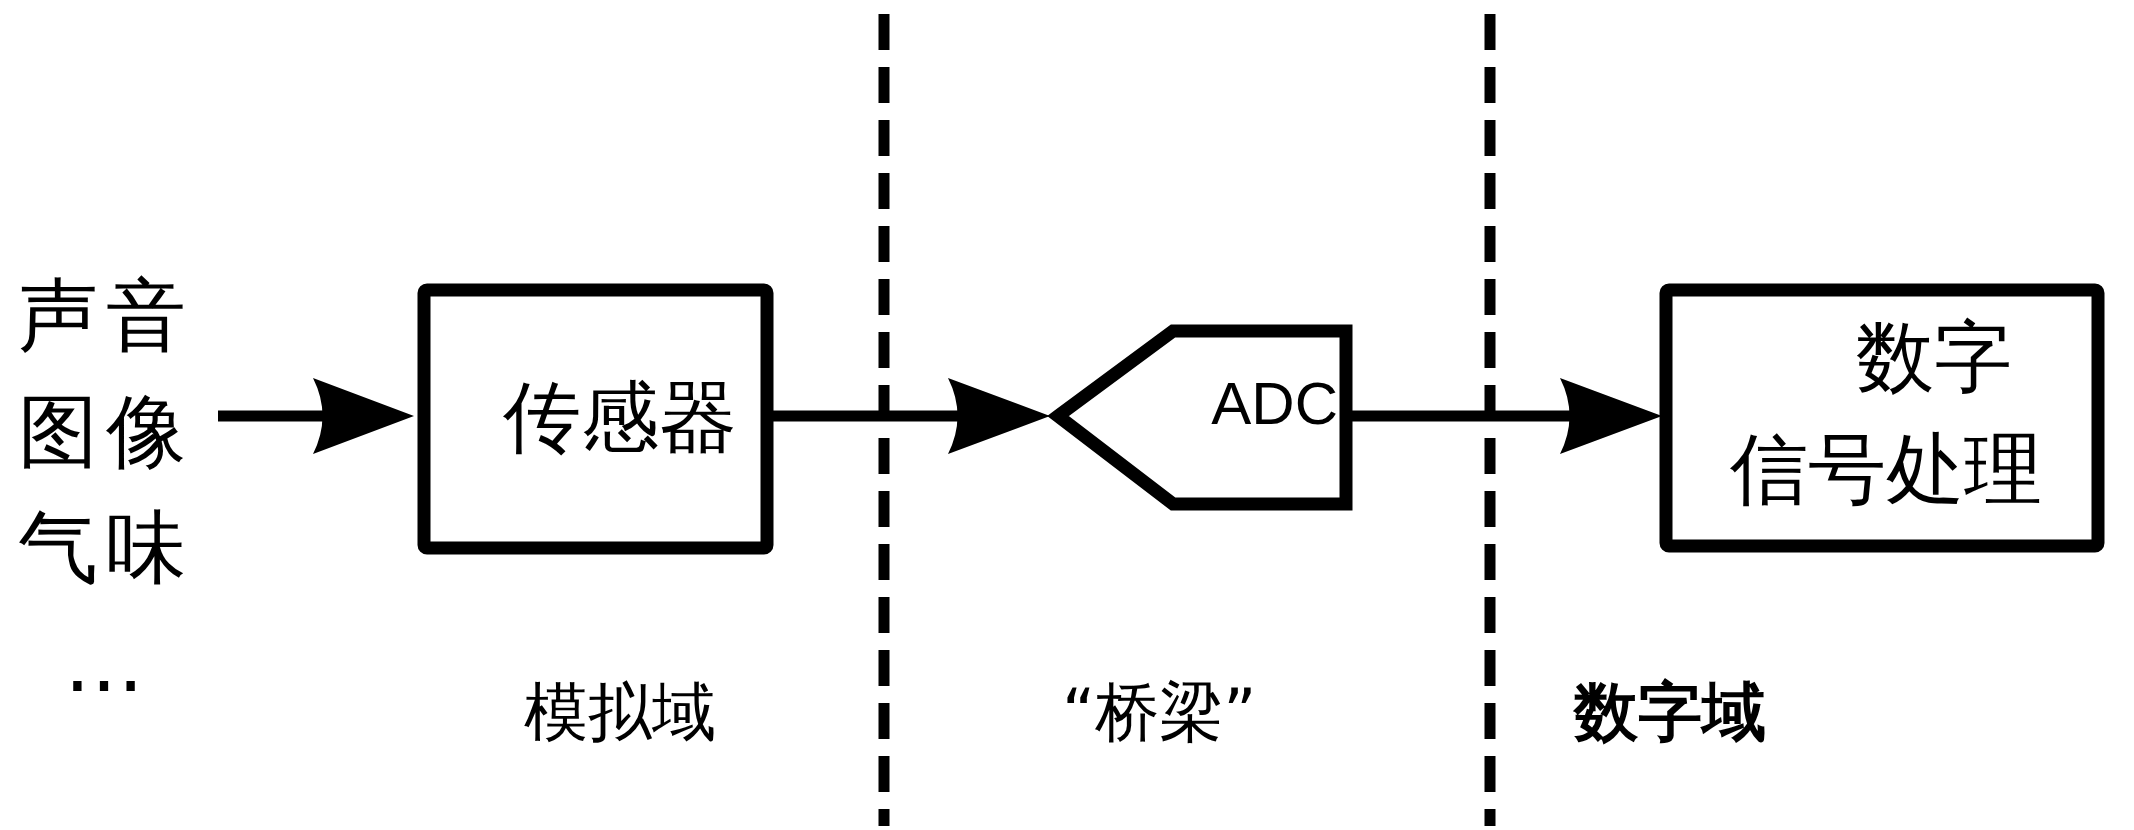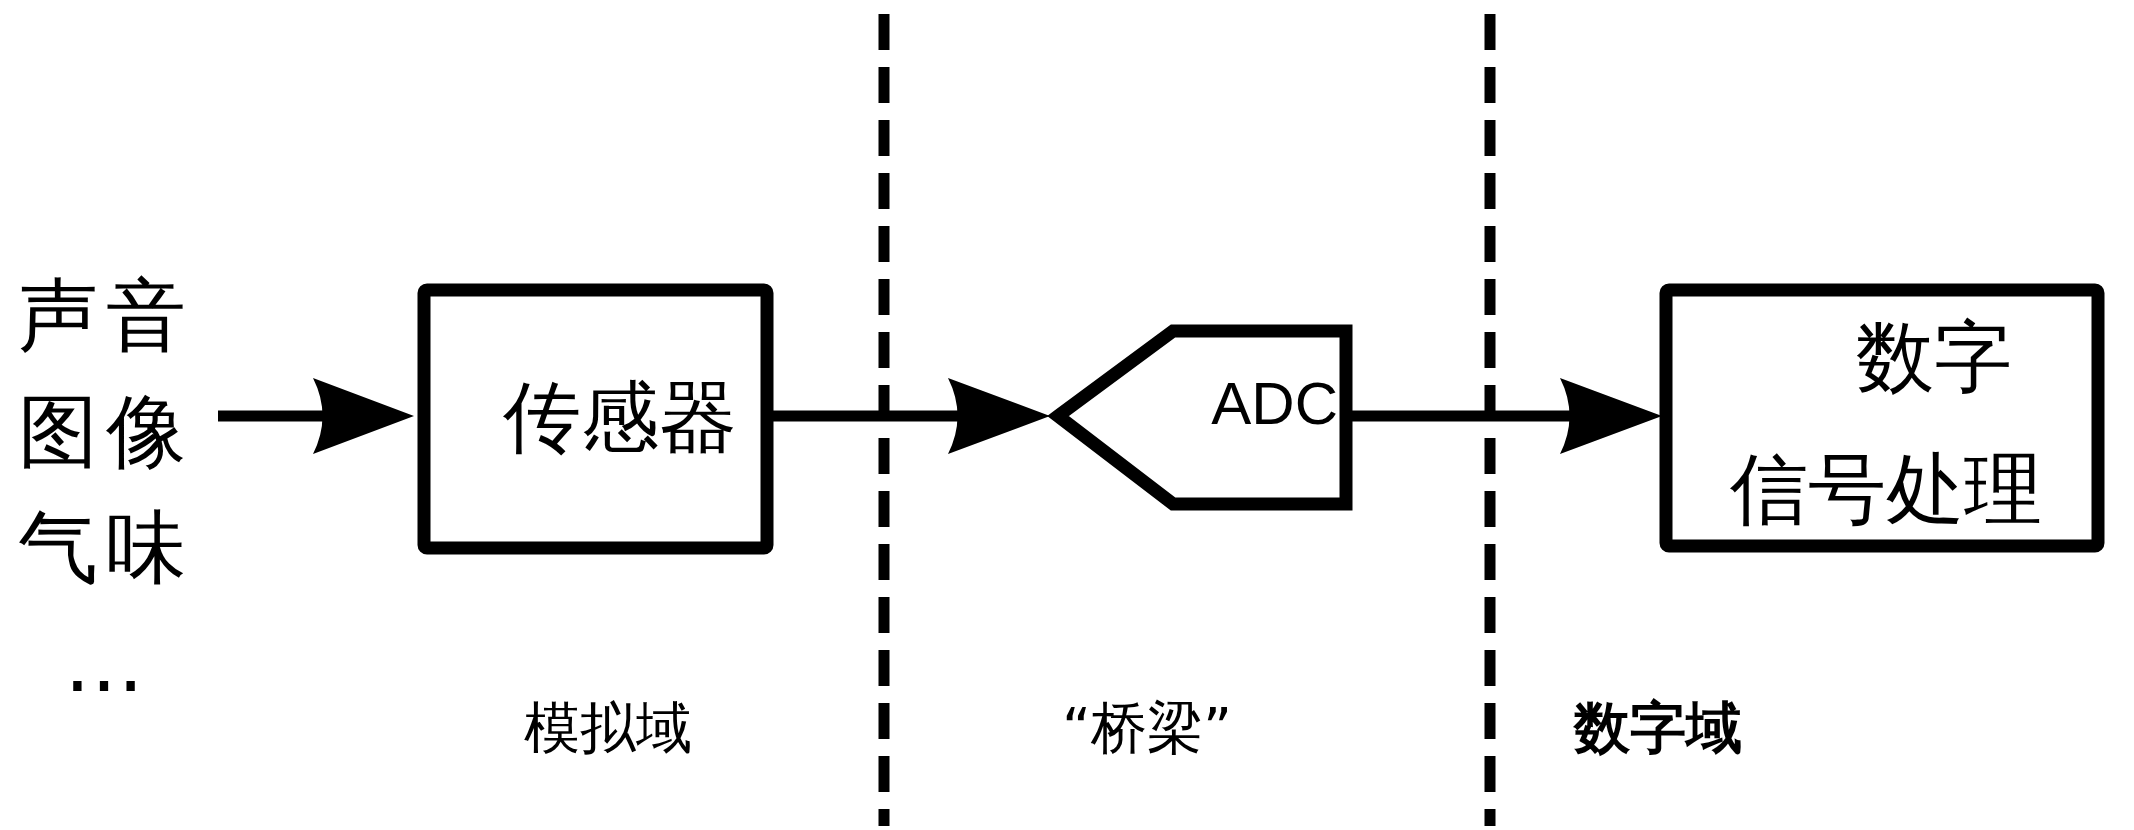--- a/index.html
+++ b/index.html
@@ -2,21 +2,21 @@
 <html><head>
 <meta charset="utf-8">
 <style>
   html, body { margin: 0; padding: 0; background: #ffffff; }
   body { width: 2134px; height: 830px; position: relative; overflow: hidden;
          font-family: "DejaVu Sans", "Liberation Sans", sans-serif; }
   svg { position: absolute; left: 0; top: 0; }
   .lbl { position: absolute; color: #000; line-height: 1; white-space: nowrap; }
   .inputs { left: 18px; top: 258px; font-size: 80px; line-height: 116px; letter-spacing: 8px; }
   .box-text { font-size: 78px; text-align: center; }
-  .domain-lbl { font-size: 56px; top: 700px; }
+  .domain-lbl { font-size: 64px; top: 680px; }
 </style>
 </head>
 <body>
 
 <svg width="2134" height="830">
 
   <line x1="884" y1="14" x2="884" y2="826" stroke="#000" stroke-width="11" stroke-dasharray="36,17"></line>
   <line x1="1490" y1="14" x2="1490" y2="826" stroke="#000" stroke-width="11" stroke-dasharray="36,17"></line>
 
   <g>
@@ -46,17 +46,17 @@
   <div>图像</div>
   <div>气味</div>
   <div style="padding-left:46px;">…</div>
 </div>
 
 <div class="lbl box-text" style="left:445px; width:350px; top:378px;">传感器</div>
 
 <div class="lbl" style="left:1128px; width:210px; top:374px; font-family:'Liberation Sans', sans-serif; font-size:60px; text-align:right;">ADC</div>
 
 <div class="lbl box-text" style="left:1714px; width:440px; top:318px;">数字</div>
-<div class="lbl box-text" style="left:1666px; width:440px; top:450px;">信号处理</div>
+<div class="lbl box-text" style="left:1666px; width:440px; top:430px;">信号处理</div>
 
 <div class="lbl domain-lbl" style="left:524px;">模拟域</div>
 <div class="lbl domain-lbl" style="left:1062px;">“桥梁”</div>
 <div class="lbl domain-lbl" style="left:1574px;font-weight:bold;">数字域</div>
 
 </body></html>

